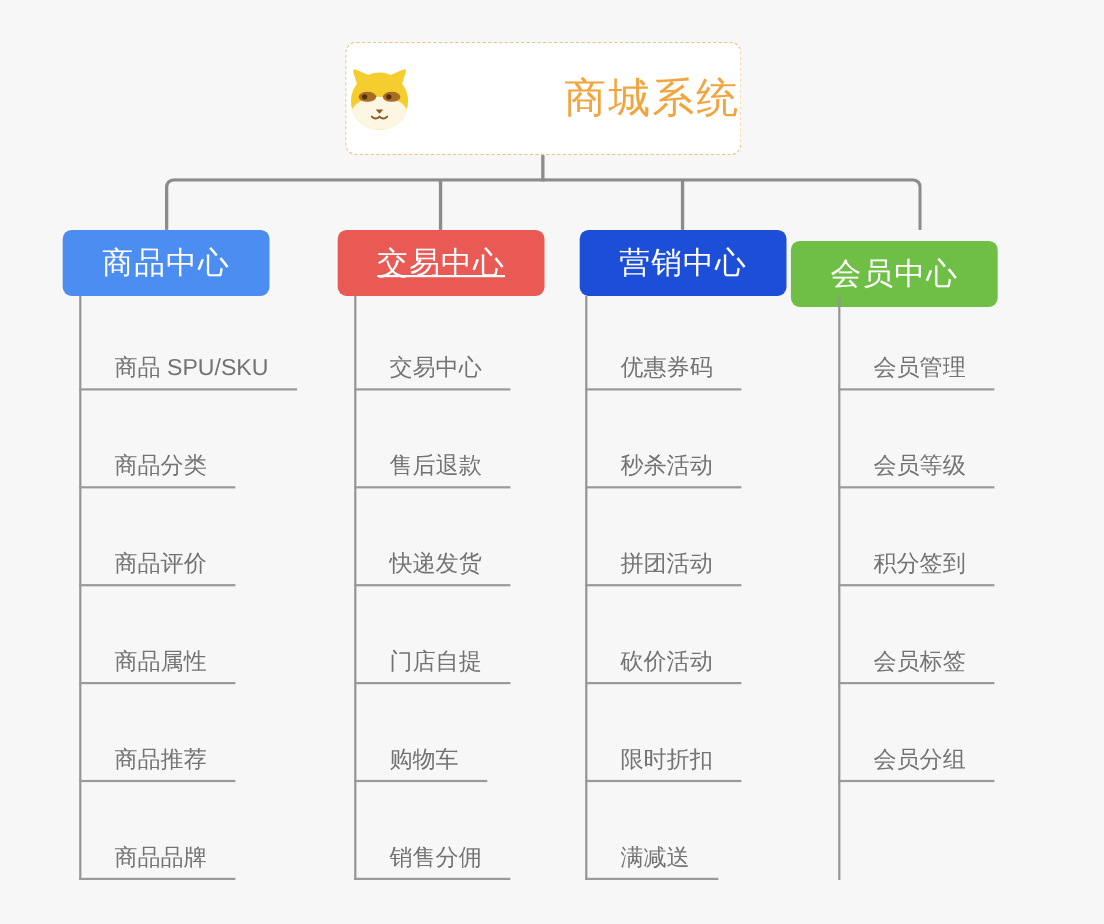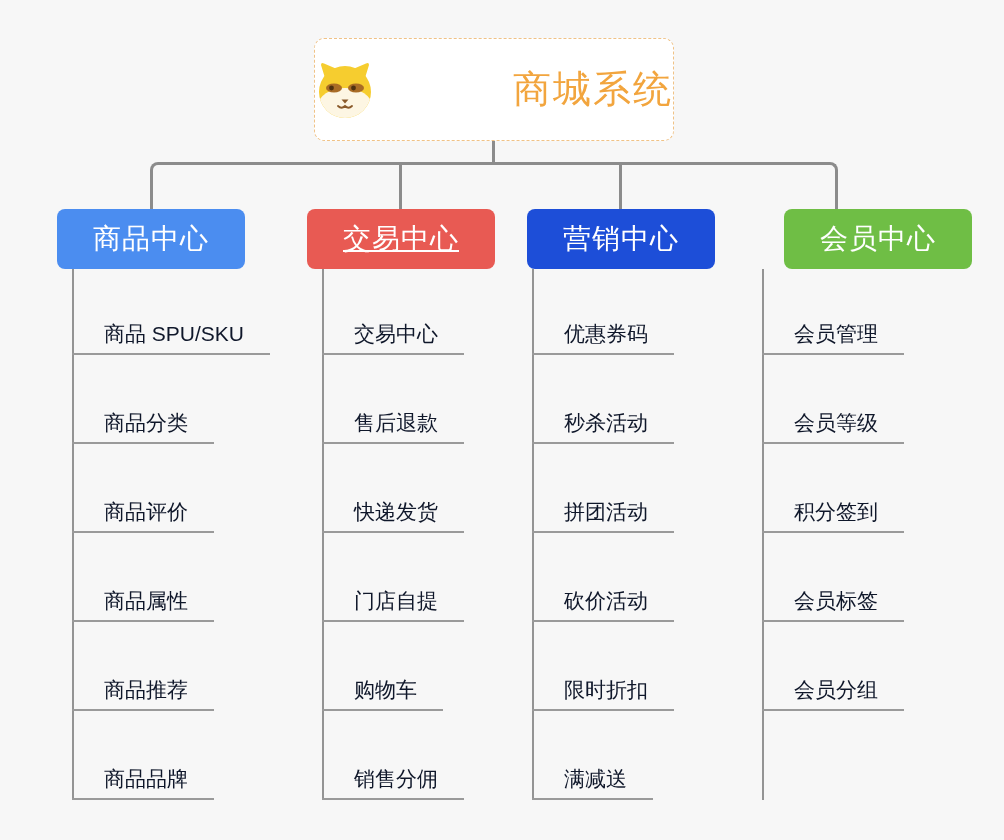--- a/index.html
+++ b/index.html
@@ -37,36 +37,36 @@
   
   .branch-box{
     position:absolute;top:209px;height:60px;width:188px;
     border-radius:8px;display:flex;align-items:center;justify-content:center;
     color:#ffffff;font-size:28px;letter-spacing:1px;white-space:nowrap;
     box-sizing:border-box;
   }
   .bb-1{left:57px;}
   .bb-2{left:307px;text-decoration:underline;}
   .bb-3{left:527px;}
-  .bb-4{left:784px;}
+  .bb-4{left:719px;margin-top:10px;}
 
   
   .leaf-col{position:absolute;top:269px;width:240px;height:531px;}
   .lc-1{left:72px;}
   .lc-2{left:322px;}
   .lc-3{left:532px;}
   .lc-4{left:762px;}
   .spine{position:absolute;left:0;top:0;width:2px;height:531px;background:#949494;}
   .leaf{position:relative;height:89px;}
   .leaf.first{height:86px;}
   .leaf-label{
     position:absolute;left:0;bottom:0;white-space:nowrap;
     padding:0 26px 5px 32px;
     border-bottom:2px solid #9a9a9a;
-    font-size:21px;color:#0f172a;
+    font-size:21px;color:#737373;
   }
 </style>
 </head>
 <body>
 
 <div class="canvas">
 
   <div class="root-node">
     <svg class="root-icon" viewBox="0 0 60 56" aria-hidden="true">
       <path d="M10 16 L6 3 Q6 0 9 1.5 L22 7 Z" fill="#f6cd2f"></path>

